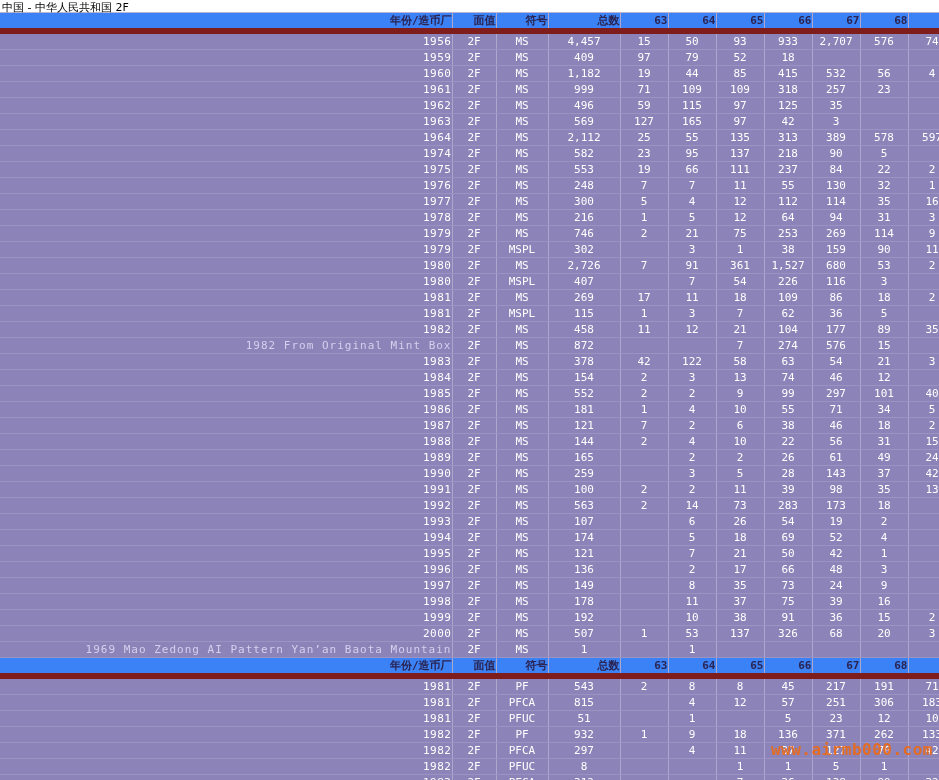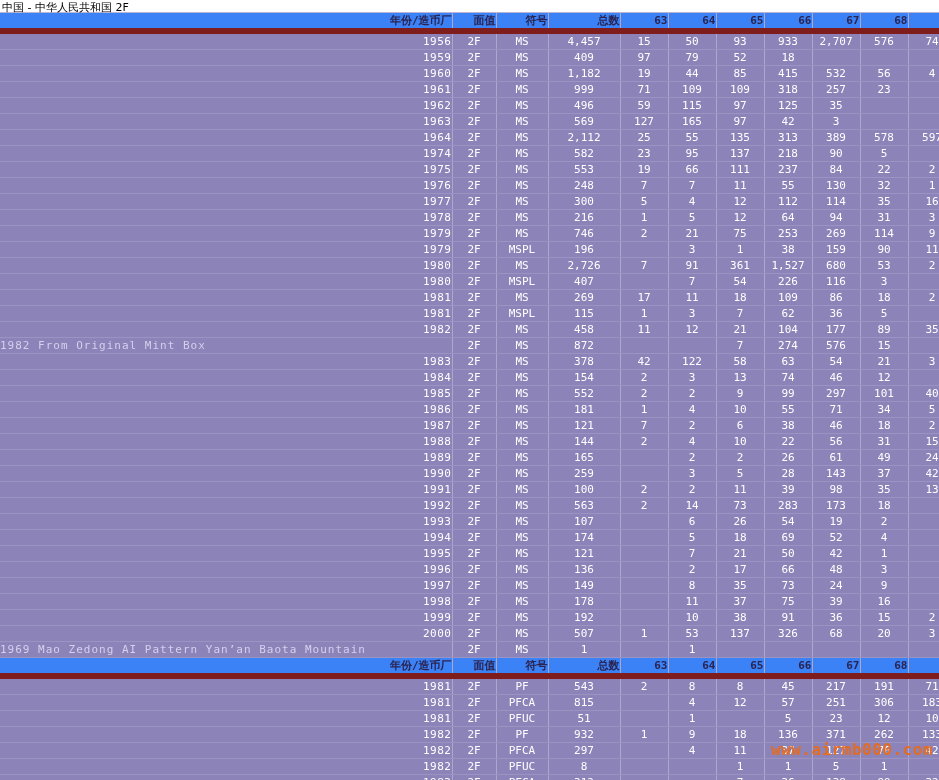--- a/index.html
+++ b/index.html
@@ -52,21 +52,21 @@
     color:#ffffff;
     text-align:center;
   }
   tr.row td.year{
     color:#ffffff;
     text-align:right;
     letter-spacing:0.5px;
   }
   tr.row td.note{
     color:#d6cfee;
-    text-align:left;
+    text-align:right;
     letter-spacing:1px;
   }
   td.c-year{width:452px;}
   td.c-face{width:44px;margin-top:9px;}
   td.c-sym{width:52px;}
   td.c-tot{width:72px;}
   td.g{width:48px;}
   .watermark{
     position:absolute;
     right:6px;
@@ -280,21 +280,21 @@
           <td class="g">75</td>
           <td class="g">253</td>
           <td class="g">269</td>
           <td class="g">114</td>
           <td class="g">9</td>
         </tr>
         <tr class="row">
           <td class="c-year year">1979</td>
           <td class="c-face">2F</td>
           <td class="c-sym">MSPL</td>
-          <td class="c-tot">196</td>
+          <td class="c-tot">302</td>
           <td class="g"></td>
           <td class="g">3</td>
           <td class="g">1</td>
           <td class="g">38</td>
           <td class="g">159</td>
           <td class="g">90</td>
           <td class="g">11</td>
         </tr>
         <tr class="row">
           <td class="c-year year">1980</td>

